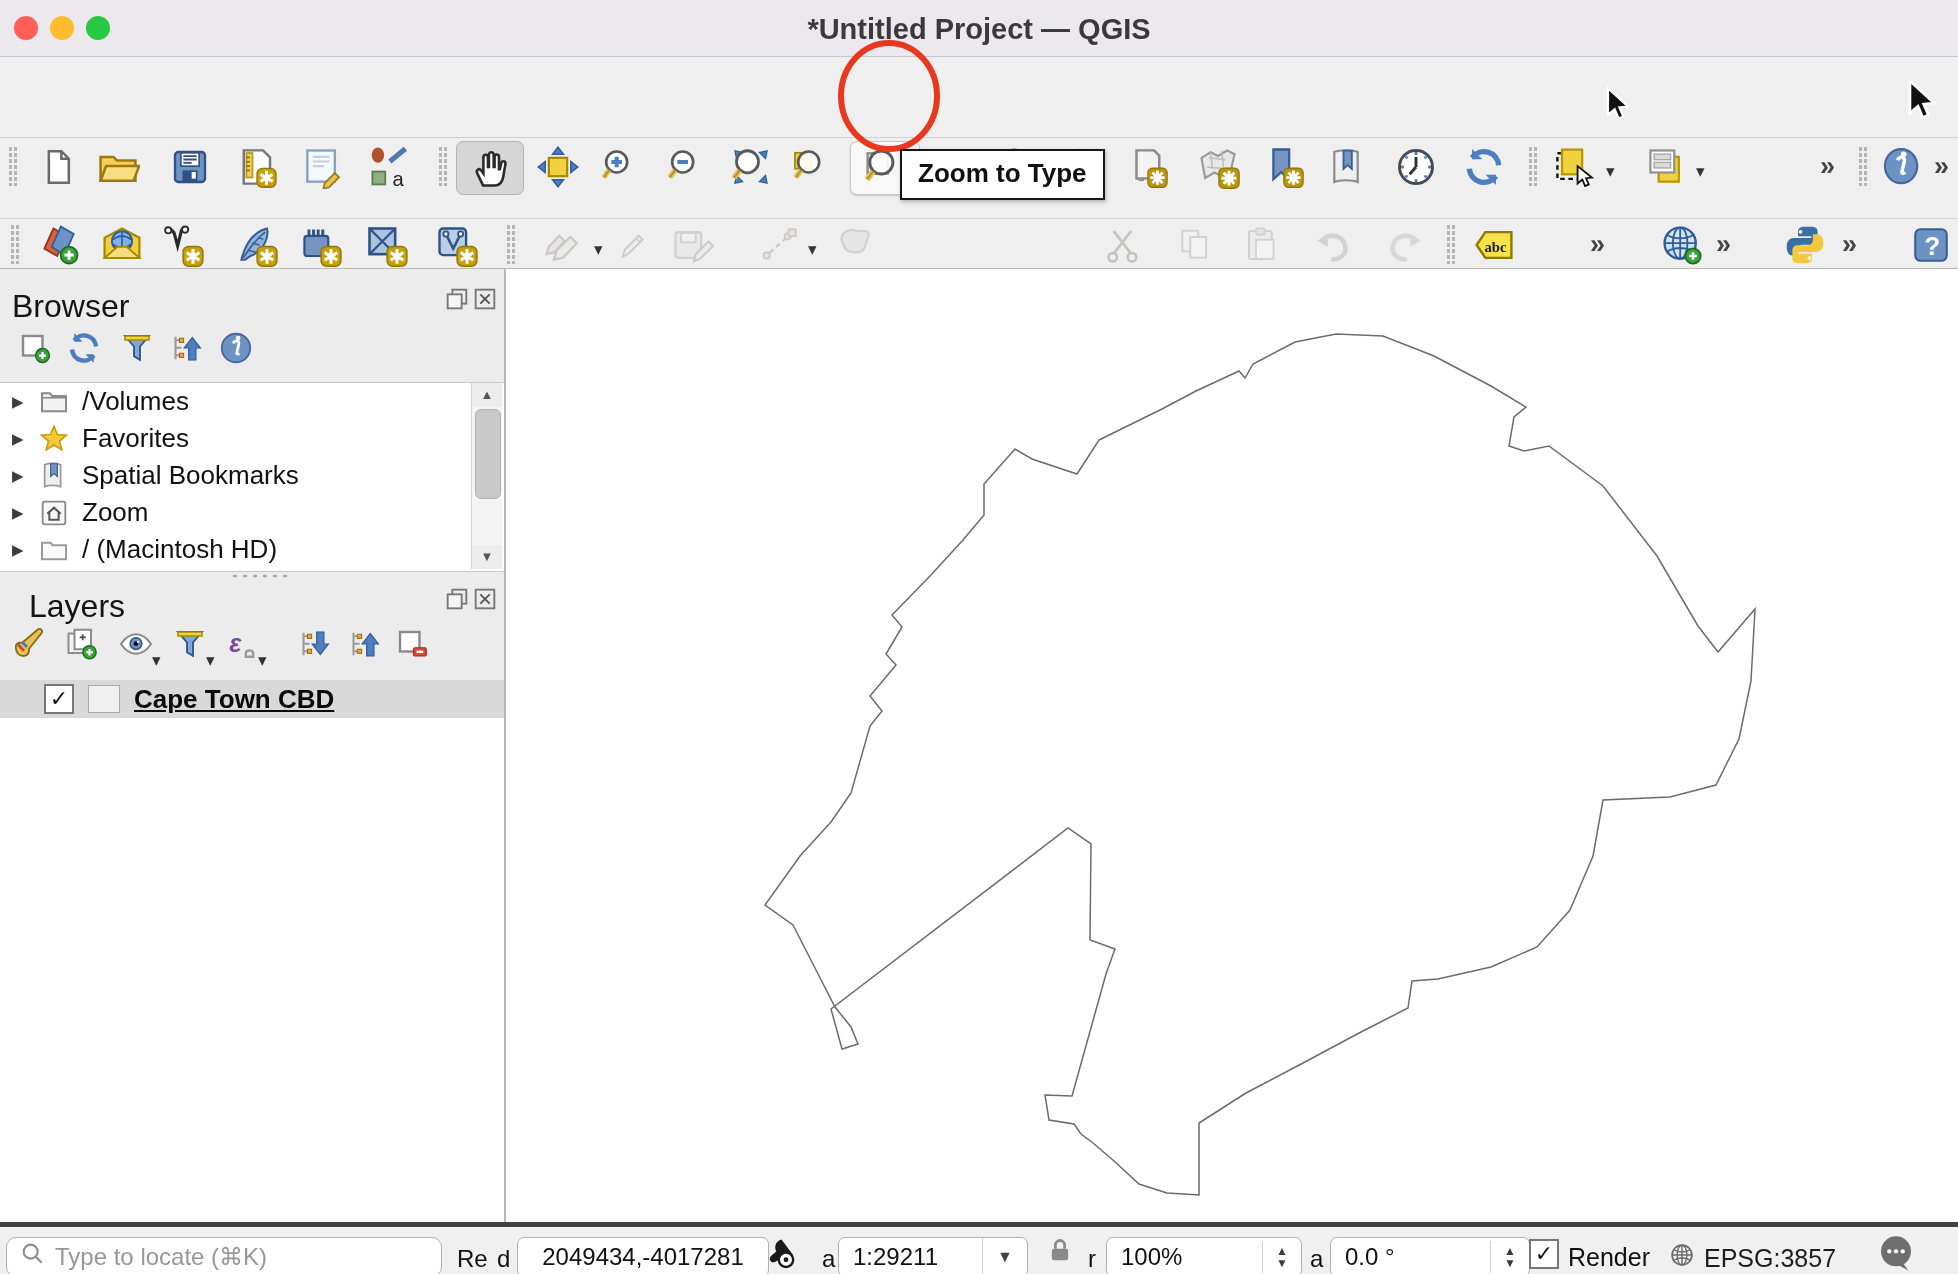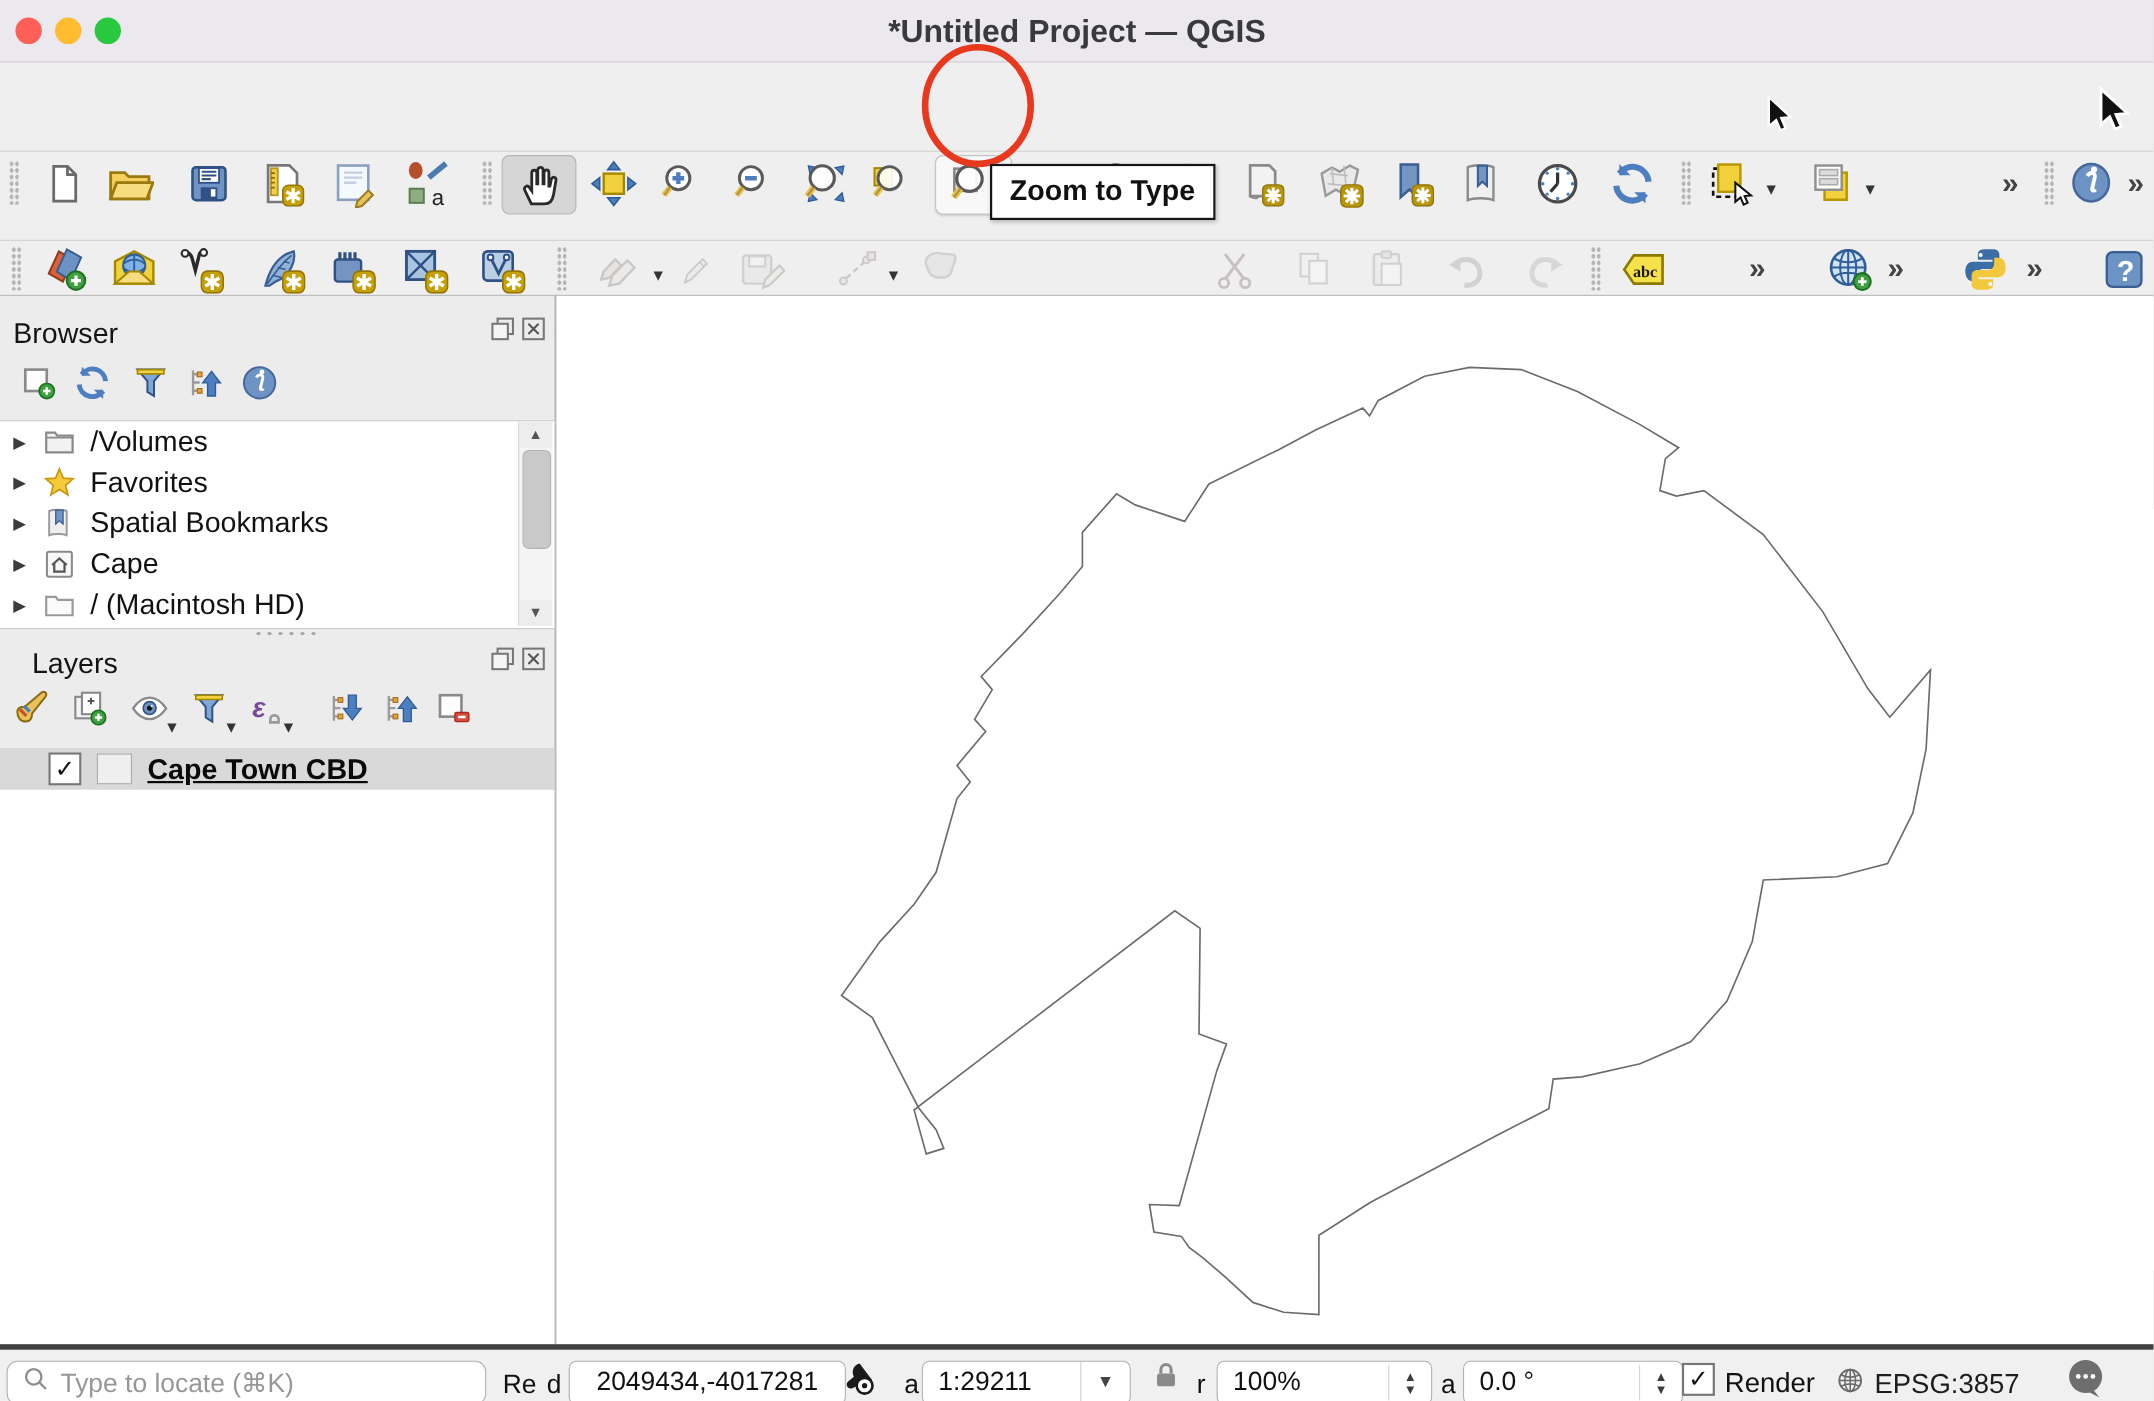--- a/index.html
+++ b/index.html
@@ -19,21 +19,21 @@
   .tb.hover{background:#f8f8f8;border:1px solid #c6c6c6;box-shadow:0 1px 2px rgba(0,0,0,.15);}
   .tb.disabled{opacity:.38;filter:grayscale(.8);}
   .tb.faded{opacity:.42;filter:grayscale(.5);}
   .dd{position:absolute;font-size:17px;color:#333;line-height:1;}
   .chev{position:absolute;font-size:27px;color:#444;font-weight:bold;}
   .grip{position:absolute;width:9px;height:40px;background-image:radial-gradient(#b4b4b4 1.6px,rgba(0,0,0,0) 1.8px);background-size:5px 6px;}
   .vsep{position:absolute;width:1px;height:42px;background:#c9c9c9;}
   
   .panelcol{position:absolute;left:0;top:269px;width:504px;height:953px;background:#ececec;}
   .pdiv{position:absolute;left:504px;top:269px;width:2px;height:953px;background:#b8b8b8;}
-  .ptitle{position:absolute;font-size:26px;color:#141414;}
+  .ptitle{position:absolute;font-size:32px;color:#141414;}
   .winbtn{position:absolute;width:26px;height:26px;display:flex;align-items:center;justify-content:center;}
   .ptool{position:absolute;width:44px;height:44px;display:flex;align-items:center;justify-content:center;}
   .tree{position:absolute;left:0;top:382px;width:504px;height:188px;background:#fff;border-top:1px solid #c9c9c9;border-bottom:1px solid #c9c9c9;overflow:hidden;}
   .trow{position:relative;height:37px;display:flex;align-items:center;}
   .texp{width:16px;margin-left:12px;font-size:15px;color:#3c3c3c;}
   .ticon{width:32px;height:32px;margin-left:10px;}
   .tlabel{margin-left:12px;font-size:26px;color:#111;white-space:nowrap;}
   .sbar{position:absolute;left:471px;top:383px;width:30px;height:186px;background:#f4f4f4;border-left:1px solid #d5d5d5;}
   .sarr{position:absolute;left:0;width:30px;height:24px;text-align:center;font-size:13px;color:#555;line-height:24px;background:#ededed;}
   .sthumb{position:absolute;left:3px;top:26px;width:24px;height:88px;background:#c9c9c9;border-radius:6px;border:1px solid #b2b2b2;}
@@ -619,21 +619,21 @@
             <path d="M9.5 2.8h5v9.5L12 10.1l-2.5 2.2z" fill="#7495c2" stroke="#3a5d94" stroke-width=".9"></path>
           </svg></span>
         <span class="tlabel">Spatial Bookmarks</span>
       </div>
       <div class="trow">
         <span class="texp">▶</span>
         <span class="ticon"><svg width="32" height="32" viewBox="0 0 24 24">
             <rect x="3.5" y="3.5" width="17" height="17" rx="1.5" fill="#f8f8f8" stroke="#8a8a8a" stroke-width="1.4"></rect>
             <path d="M7 12.5 12 8l5 4.5M8.5 11.5V17h7v-5.5" fill="none" stroke="#555" stroke-width="1.5"></path>
           </svg></span>
-        <span class="tlabel">Cape</span>
+        <span class="tlabel">Zoom</span>
       </div>
       <div class="trow">
         <span class="texp">▶</span>
         <span class="ticon"><svg width="32" height="32" viewBox="0 0 24 24">
             <path d="M3 6.5h6.5l1.5 2H21V19H3z" fill="#fbfbfb" stroke="#9a9a9a" stroke-width="1.5"></path>
           </svg></span>
         <span class="tlabel">/ (Macintosh HD)</span>
       </div>
     </div>
   <div class="sbar">

